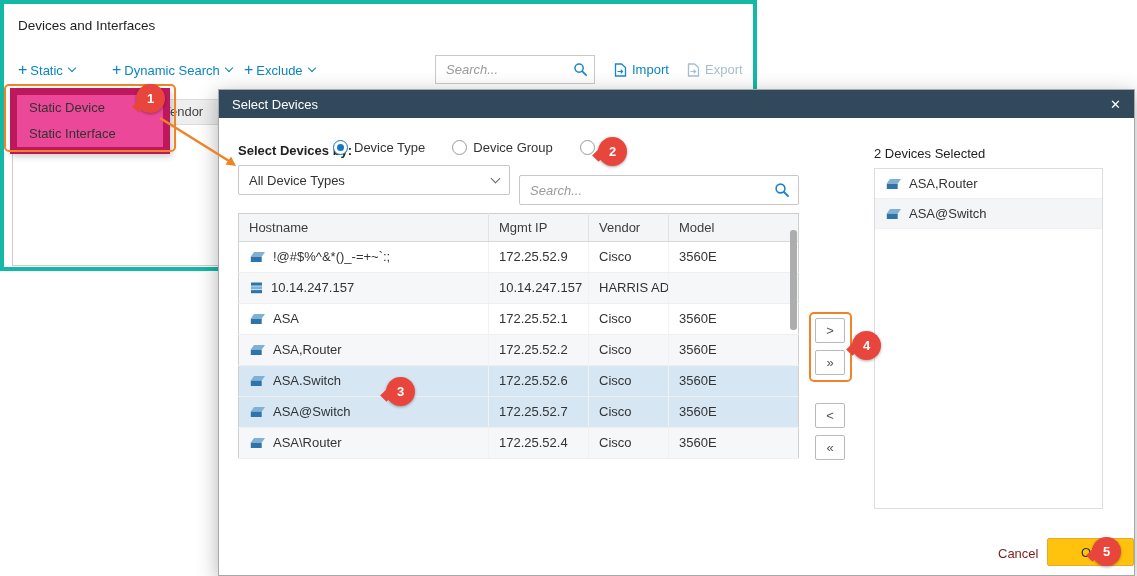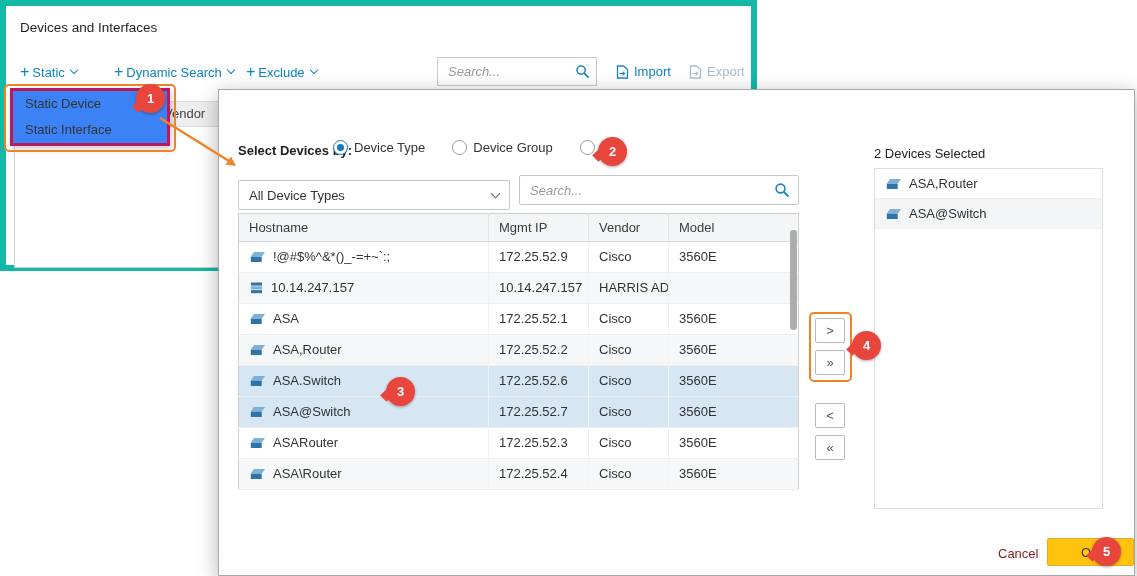--- a/index.html
+++ b/index.html
@@ -6,50 +6,50 @@
   html,body { width:1137px; height:576px; }
   body {
     position: relative;
     font-family: "Liberation Sans", sans-serif;
     font-size: 13px;
     color: #333;
     background: #fff;
     overflow: hidden;
   }
   
-  .panel { position:absolute; left:0; top:0; width:757px; height:271px; background:#fff; border:6px solid #14b8a6; }
+  .panel { position:absolute; left:0; top:0; width:757px; height:271px; background:#fff; border:4px solid #14b8a6; }
   .panel-title { position:absolute; left:14px; top:14px; color:#1f1f1f; font-size:13.5px; }
   .tool-link { position:absolute; display:flex; align-items:center; color:#0b84c3; cursor:pointer; white-space:nowrap; }
   .tool-link .plus { font-size:16px; margin-right:3px; line-height:1; }
   .chev { display:inline-block; width:6px; height:6px; border-right:1.6px solid currentColor; border-bottom:1.6px solid currentColor; transform:rotate(45deg); margin-left:6px; position:relative; top:-2px; }
   .tool-static  { left:14px;  top:58px; }
   .tool-dynamic { left:108px; top:58px; }
   .tool-exclude { left:240px; top:58px; }
   .p-search { position:absolute; left:431px; top:51px; width:160px; height:29px; border:1px solid #c9c9c9; background:#fff; display:flex; align-items:center; padding-right:6px; }
   .p-search input, .m-search input { flex:1; border:none; outline:none; font:13px "Liberation Sans", sans-serif; padding:0 10px; color:#444; background:transparent; min-width:0; }
   .p-search input::placeholder, .m-search input::placeholder { color:#9a9a9a; font-style:italic; }
   .tool-import { left:610px; top:58px; gap:5px; }
   .tool-export { left:683px; top:58px; gap:5px; color:#a7bfcc; cursor:default;text-align:center; }
   .grid-strip { position:absolute; left:8px; top:95px; width:210px; height:26px; background:#eeeeee; border-top:1px solid #dcdcdc; border-bottom:1px solid #dcdcdc; line-height:24px; padding-left:150px; color:#444; z-index:2; }
   .empty-listbox { position:absolute; left:8px; top:121px; width:231px; height:141px; border:1px solid #ccc; border-top:none; background:#fff; z-index:1; }
   
-  .ctx-menu { position:absolute; left:10px; top:88px; width:160px; background:#3b82f6; border:3px solid #be185d; box-shadow:2px 3px 6px rgba(0,0,0,.18); z-index:5; }
+  .ctx-menu { position:absolute; left:10px; top:88px; width:160px; background:#ec4899; border:7px solid #be185d; box-shadow:2px 3px 6px rgba(0,0,0,.18); z-index:5; }
   .menu-item { height:26px; line-height:26px; padding-left:12px; color:#333; cursor:pointer; }
   .menu-highlight { position:absolute; left:4px; top:84px; width:172px; height:68px; border:2px solid #ef8326; border-radius:5px; z-index:6; pointer-events:none; }
   
   .modal { position:absolute; left:218px; top:89px; width:917px; height:487px; background:#fff; border:1px solid #a8a8a8; box-shadow:0 5px 20px rgba(0,0,0,.3); z-index:10; }
   .modal-header { height:28px; background:#32495b; color:#fff; display:flex; align-items:center; padding:0 13px; }
   .modal-close { margin-left:auto; cursor:pointer; font-size:13px; }
   .by-label { position:absolute; left:19px; top:53px; font-weight:700; color:#222; }
   .radio-group { position:absolute; left:114px; top:50px; display:flex; gap:27px; align-items:center; }
   .radio-wrap { display:flex; align-items:center; gap:6px; color:#333; cursor:pointer; }
   .radio { width:15px; height:15px; border-radius:50%; border:1px solid #9a9a9a; background:#fff; position:relative; flex:0 0 auto; }
   .radio.on { border-color:#1878be; }
   .radio.on::after { content:""; position:absolute; left:3px; top:3px; width:7px; height:7px; border-radius:50%; background:#1878be; }
-  .type-select { position:absolute; left:19px; top:90px; width:272px; height:30px; border:1px solid #c7c7c7; background:#fff; border-radius:2px; display:flex; align-items:center; padding:0 10px; cursor:pointer; }
+  .type-select { position:absolute; left:19px; top:75px; width:272px; height:30px; border:1px solid #c7c7c7; background:#fff; border-radius:2px; display:flex; align-items:center; padding:0 10px; cursor:pointer; }
   .type-select .chev { margin-left:auto; color:#666; width:7px; height:7px; }
   .m-search { position:absolute; left:300px; top:85px; width:280px; height:30px; border:1px solid #c7c7c7; background:#fff; border-radius:2px; display:flex; align-items:center; padding-right:8px; }
   
   .dev-table { position:absolute; left:19px; top:123px; width:560px; border-collapse:collapse; table-layout:fixed; background:#fff; border:1px solid #cfcfcf; }
   .dev-table th { background:#f4f5f6; height:28px; font-weight:400; color:#3d3d3d; text-align:left; padding:0 10px; border-bottom:1px solid #d8d8d8; border-right:1px solid #e3e3e3; }
   .dev-table th:last-child { border-right:none; }
   .dev-table td { height:30px; line-height:30px; padding:0 10px; border-bottom:1px solid #efefef; border-right:1px solid #f2f2f2; color:#333; white-space:nowrap; overflow:hidden; }
   .dev-table td:last-child { border-right:none; }
   .dev-table tr.alt td { background:#f6f7f8; }
   .dev-table tr.sel td { background:#d6e6f3;margin-top:48px; }
@@ -133,20 +133,24 @@
   <div class="empty-listbox"></div>
 </section>
 
 <div class="ctx-menu">
   <div class="menu-item">Static Device</div>
   <div class="menu-item">Static Interface</div>
 </div>
 <div class="menu-highlight"></div>
 
 <section class="modal">
+  <header class="modal-header">
+    <span>Select Devices</span>
+    <span class="modal-close">✕</span>
+  </header>
 
   <div class="by-label">Select Devices by:</div>
   <div class="radio-group" id="radio-group">
       <label class="radio-wrap">
         <span class="radio on"></span>
         <span>Device Type</span>
       </label>
       <label class="radio-wrap">
         <span class="radio"></span>
         <span>Device Group</span>
@@ -231,29 +235,20 @@
           <td>172.25.52.6</td>
           <td>Cisco</td>
           <td>3560E</td>
         </tr>
         <tr class="sel">
           <td><svg class="dev-ic" width="17" height="12" viewBox="0 0 17 12">
               <path d="M5 1h11l-3.2 4.6H1.8z" fill="#7fb1d6"></path>
               <path d="M1.8 5.6h10.9V11H1.8z" fill="#2f74a8"></path>
             </svg><span>ASA@Switch</span></td>
           <td>172.25.52.7</td>
-          <td>Cisco</td>
-          <td>3560E</td>
-        </tr>
-        <tr>
-          <td><svg class="dev-ic" width="17" height="12" viewBox="0 0 17 12">
-              <path d="M5 1h11l-3.2 4.6H1.8z" fill="#7fb1d6"></path>
-              <path d="M1.8 5.6h10.9V11H1.8z" fill="#2f74a8"></path>
-            </svg><span>ASARouter</span></td>
-          <td>172.25.52.3</td>
           <td>Cisco</td>
           <td>3560E</td>
         </tr>
         <tr class="alt">
           <td><svg class="dev-ic" width="17" height="12" viewBox="0 0 17 12">
               <path d="M5 1h11l-3.2 4.6H1.8z" fill="#7fb1d6"></path>
               <path d="M1.8 5.6h10.9V11H1.8z" fill="#2f74a8"></path>
             </svg><span>ASA\Router</span></td>
           <td>172.25.52.4</td>
           <td>Cisco</td>

